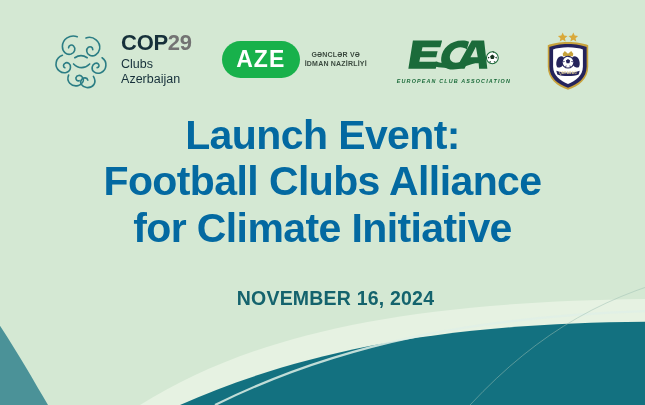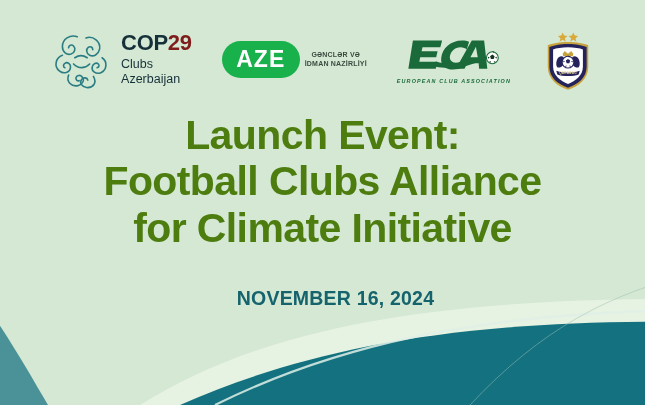--- a/index.html
+++ b/index.html
@@ -60,21 +60,21 @@
   }
   .cop29-top {
     font-size: 22px;
     font-weight: bold;
     color: #16303a;
     letter-spacing: -0.3px;
     display: flex;
     align-items: baseline;
   }
   .cop29-top .num {
-    color: #7f1d1d;
+    color: #737373;
     font-weight: bold;
   }
   .cop29-sub {
     font-size: 12.5px;
     color: #16303a;
     line-height: 1.18;
     margin-top: 3px;
   }
 
   
@@ -126,21 +126,21 @@
   .crest { width: 54px; height: 66px; display: block; }
 
   
   .headline {
     position: absolute;
     top: 112px;
     left: 0;
     width: 645px;
     text-align: center;
     z-index: 5;
-    color: #4d7c0f;
+    color: #0369a1;
     font-weight: bold;
     font-size: 41px;
     line-height: 1.13;
     letter-spacing: -0.6px;
   }
   .headline .ln { display: block; }
 
   
   .meta {
     position: absolute;

